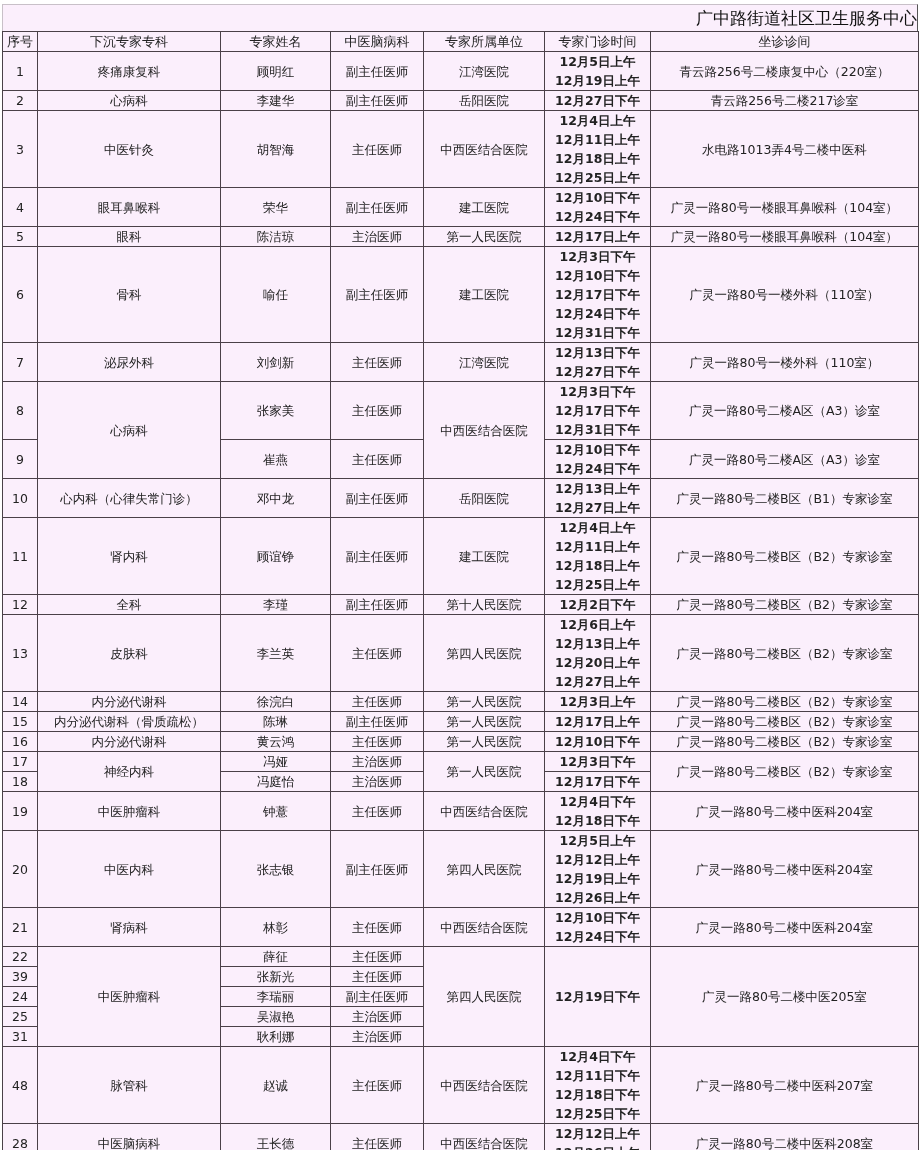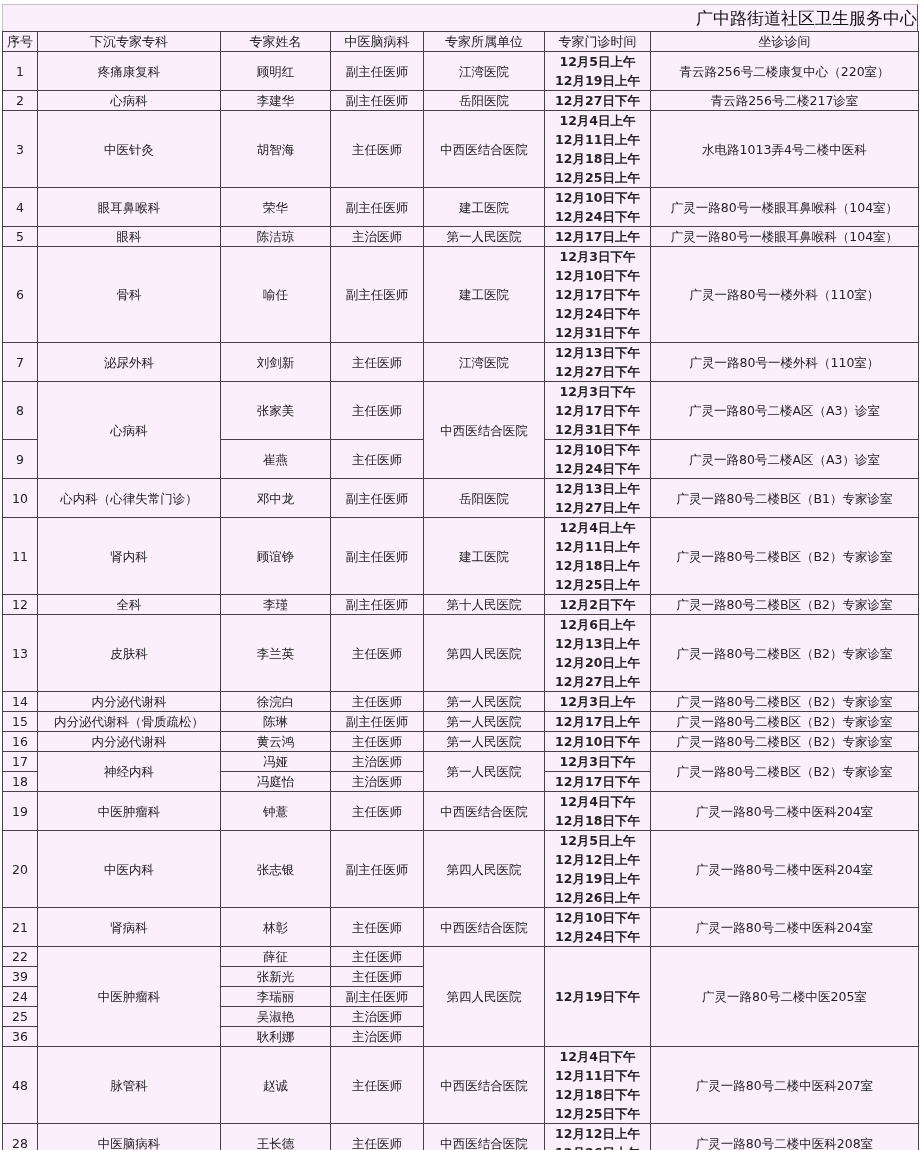--- a/index.html
+++ b/index.html
@@ -332,21 +332,21 @@
         <td>24</td>
         <td>李瑞丽</td>
         <td>副主任医师</td>
       </tr>
       <tr class="r1">
         <td>25</td>
         <td>吴淑艳</td>
         <td>主治医师</td>
       </tr>
       <tr class="r1">
-        <td>36</td>
+        <td>31</td>
         <td>耿利娜</td>
         <td>主治医师</td>
       </tr>
 
       <tr>
         <td>48</td>
         <td>脉管科</td>
         <td>赵诚</td>
         <td>主任医师</td>
         <td>中西医结合医院</td>

